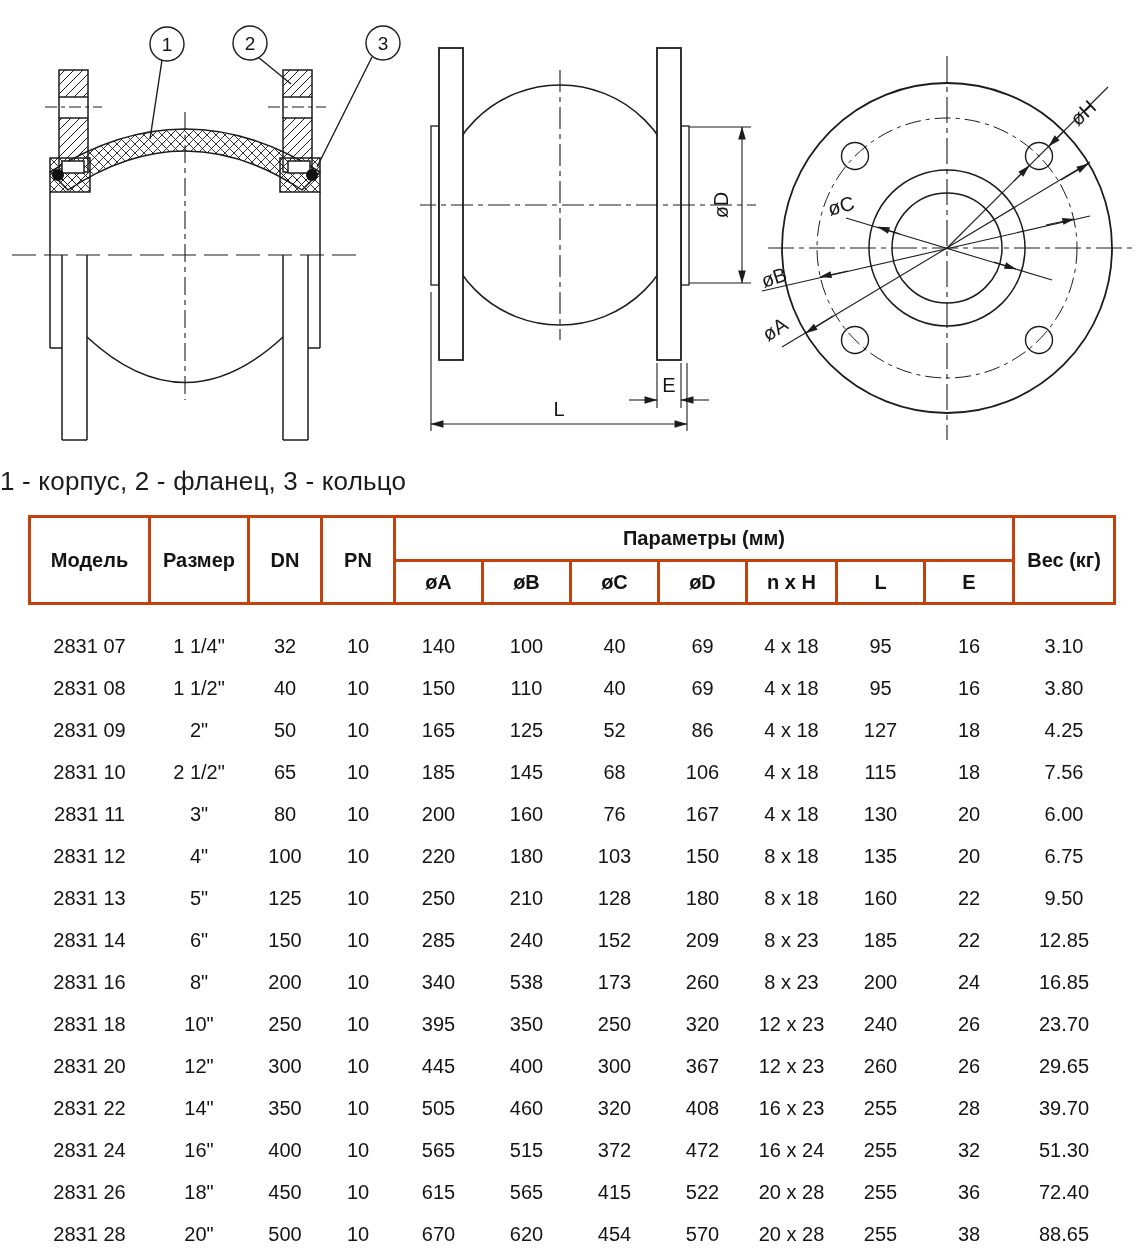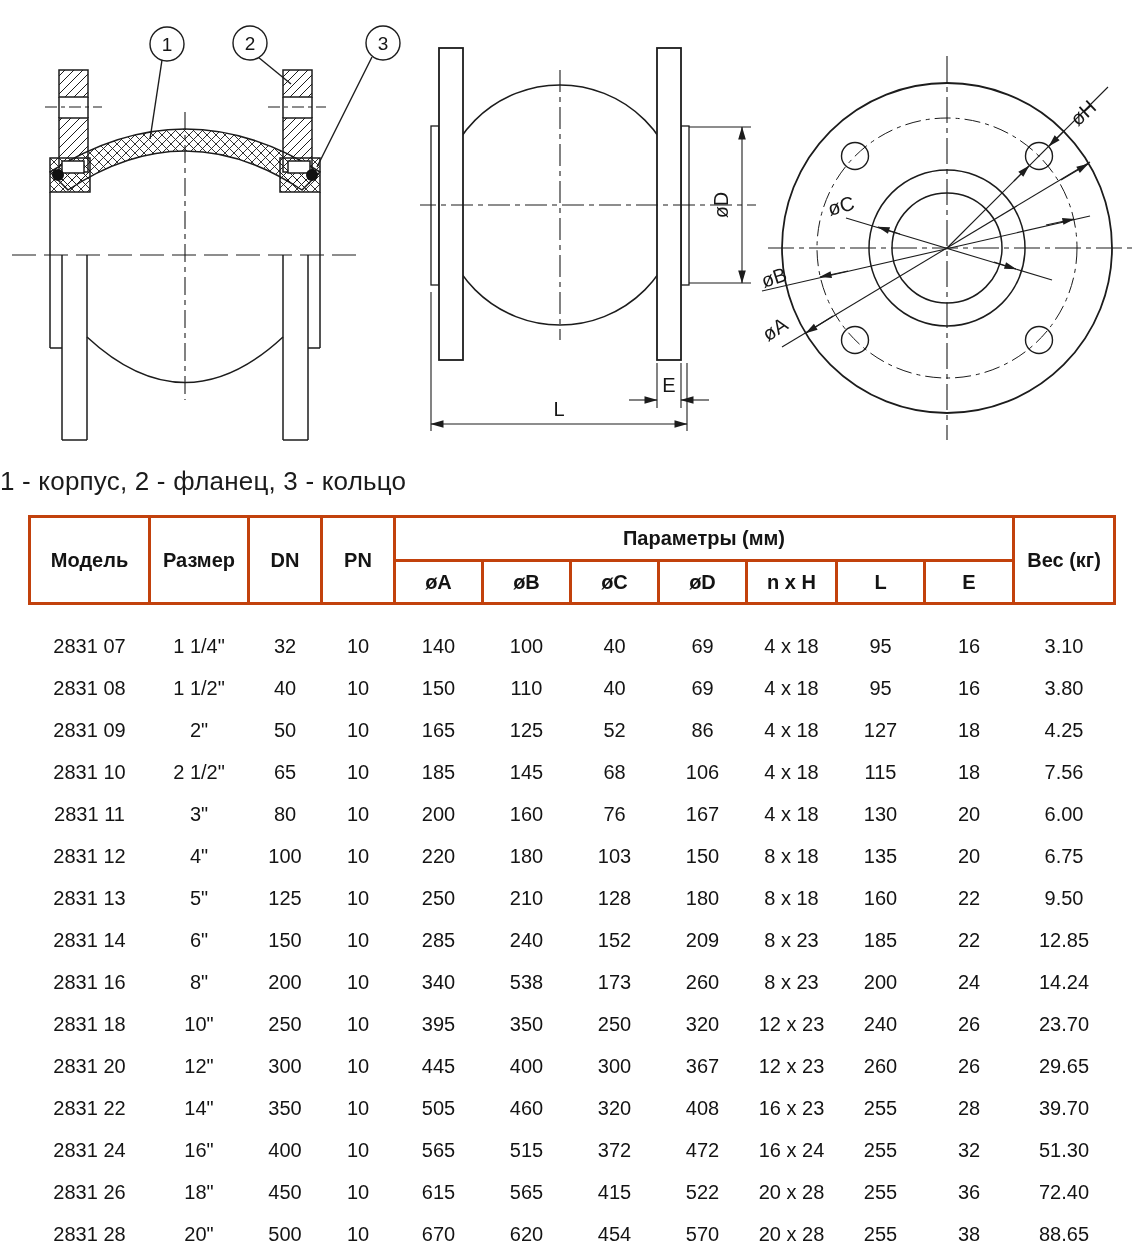--- a/index.html
+++ b/index.html
@@ -326,21 +326,21 @@
           <td>8"</td>
           <td>200</td>
           <td>10</td>
           <td>340</td>
           <td>538</td>
           <td>173</td>
           <td>260</td>
           <td>8 x 23</td>
           <td>200</td>
           <td>24</td>
-          <td>14.24</td>
+          <td>16.85</td>
         </tr>
         <tr>
           <td>2831 18</td>
           <td>10"</td>
           <td>250</td>
           <td>10</td>
           <td>395</td>
           <td>350</td>
           <td>250</td>
           <td>320</td>

